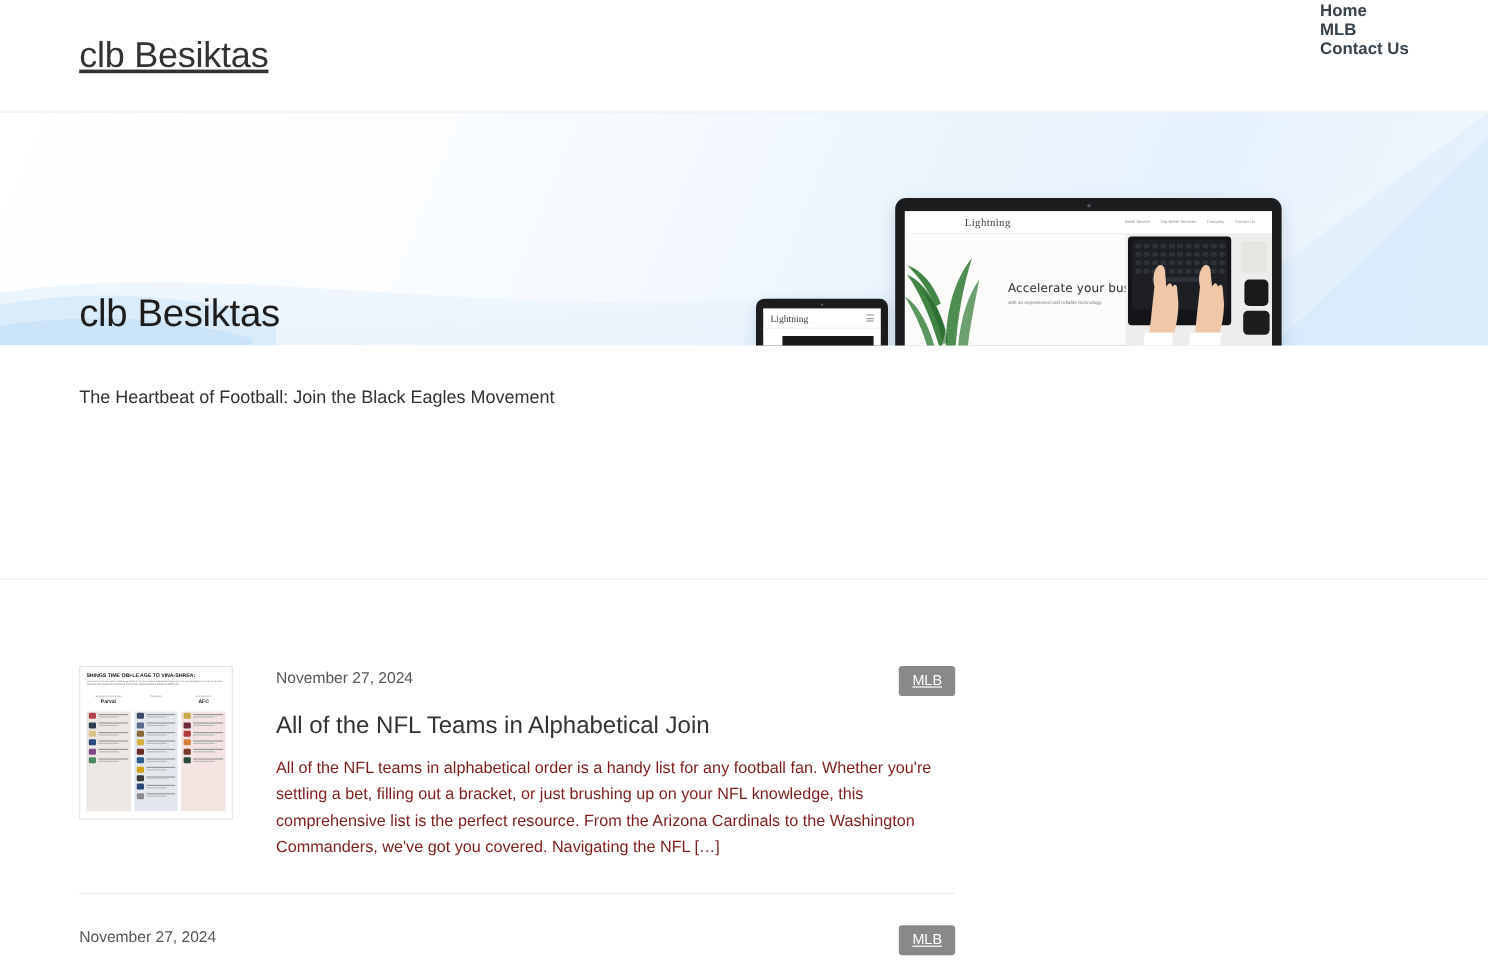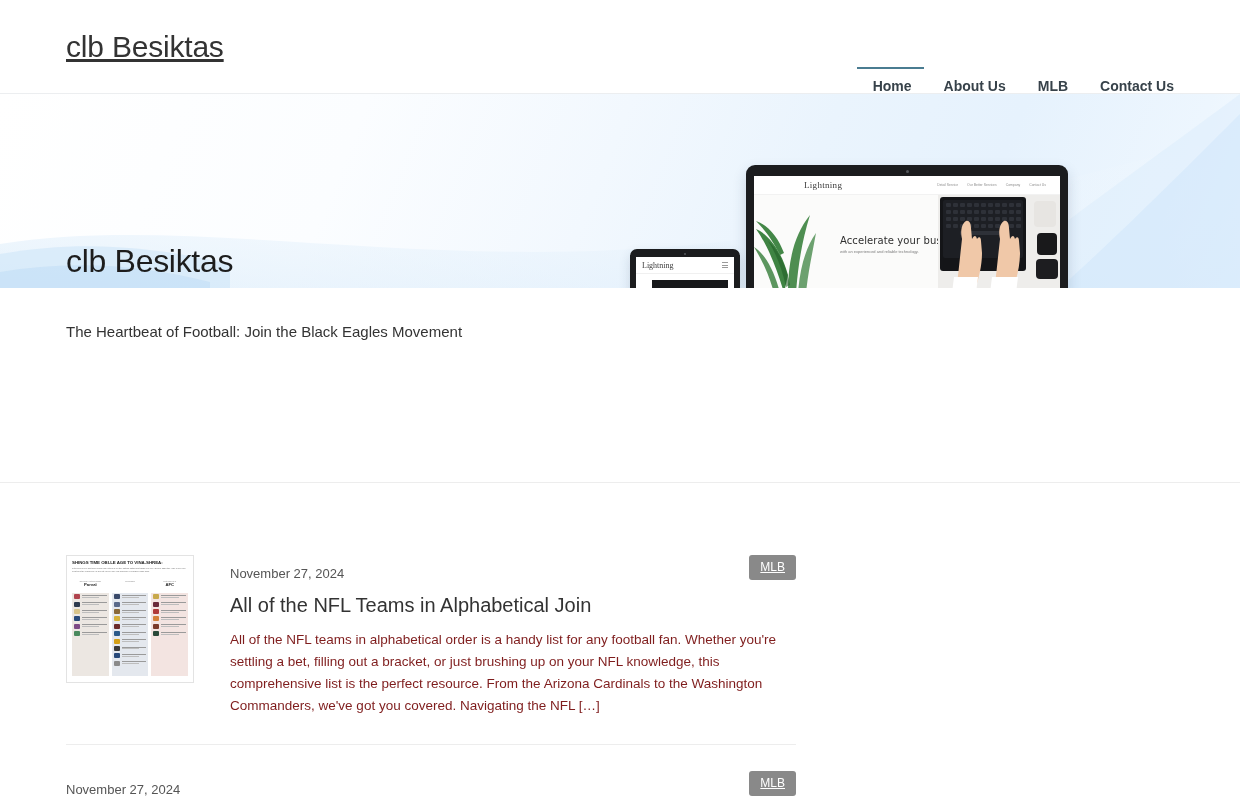--- a/index.html
+++ b/index.html
@@ -31,22 +31,23 @@
     font-weight: 400;
     color: #333333;
     letter-spacing: -0.2px;
     line-height: 1;
     white-space: nowrap;
   }
 
   .global-nav {
     margin-left: auto;
     display: flex;
-    align-items: flex-end;
+    align-items: flex-start;
     height: 94px;
+    flex-direction: column;
   }
 
   .nav-item {
     position: relative;
     display: flex;
     align-items: center;
     padding: 0 16px;
     font-size: 14px;
     font-weight: bold;
     color: #37424a;
@@ -298,21 +299,21 @@
   }
   .post-body {
     flex: 1;
     padding-left: 36px;
     min-width: 0;
   }
   .post.no-thumb .post-body { padding-left: 0; }
 
   .post-meta-row {
     display: flex;
-    align-items: flex-end;
+    align-items: flex-start;
     justify-content: space-between;
     margin-bottom: 12px;
   }
   .post-date {
     font-size: 13px;
     color: #555555;
     padding-top: 3px;
     line-height: 1;
   }
   .cat-badge {
@@ -390,21 +391,20 @@
   .wave-svg { position: absolute; inset: 0; width: 100%; height: 100%; }
 </style>
 </head>
 <body>
 
 <header class="site-header">
   <a class="site-title" href="#">clb Besiktas</a>
 
   <nav class="global-nav">
     <a class="nav-item is-active" href="#">Home</a>
-    <a class="nav-item" href="#">About Us</a>
     <a class="nav-item" href="#">MLB</a>
     <a class="nav-item" href="#">Contact Us</a>
   </nav>
 </header>
 
 <section class="hero">
 
   <div class="hero-wave">
     <svg class="wave-svg" viewBox="0 0 1240 194" preserveAspectRatio="none" aria-hidden="true">
       <defs>

